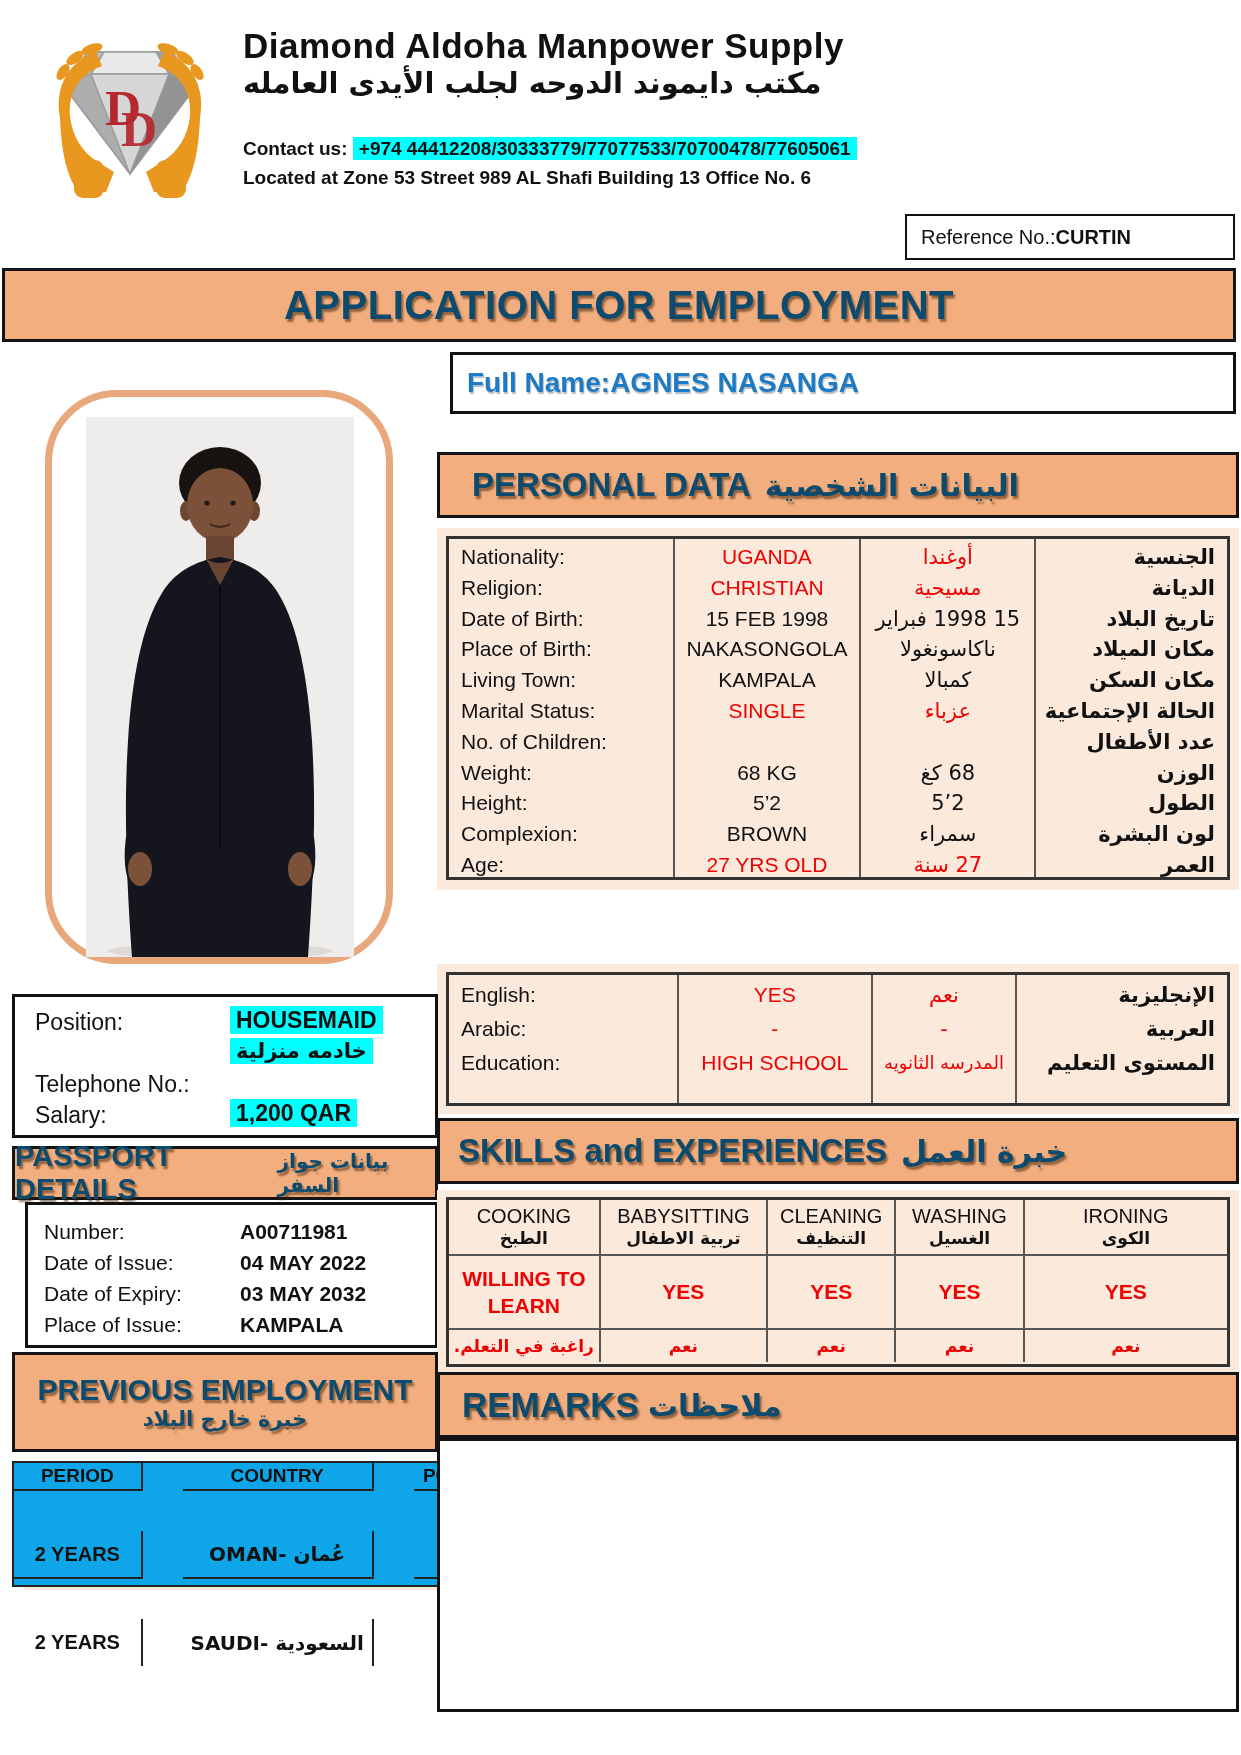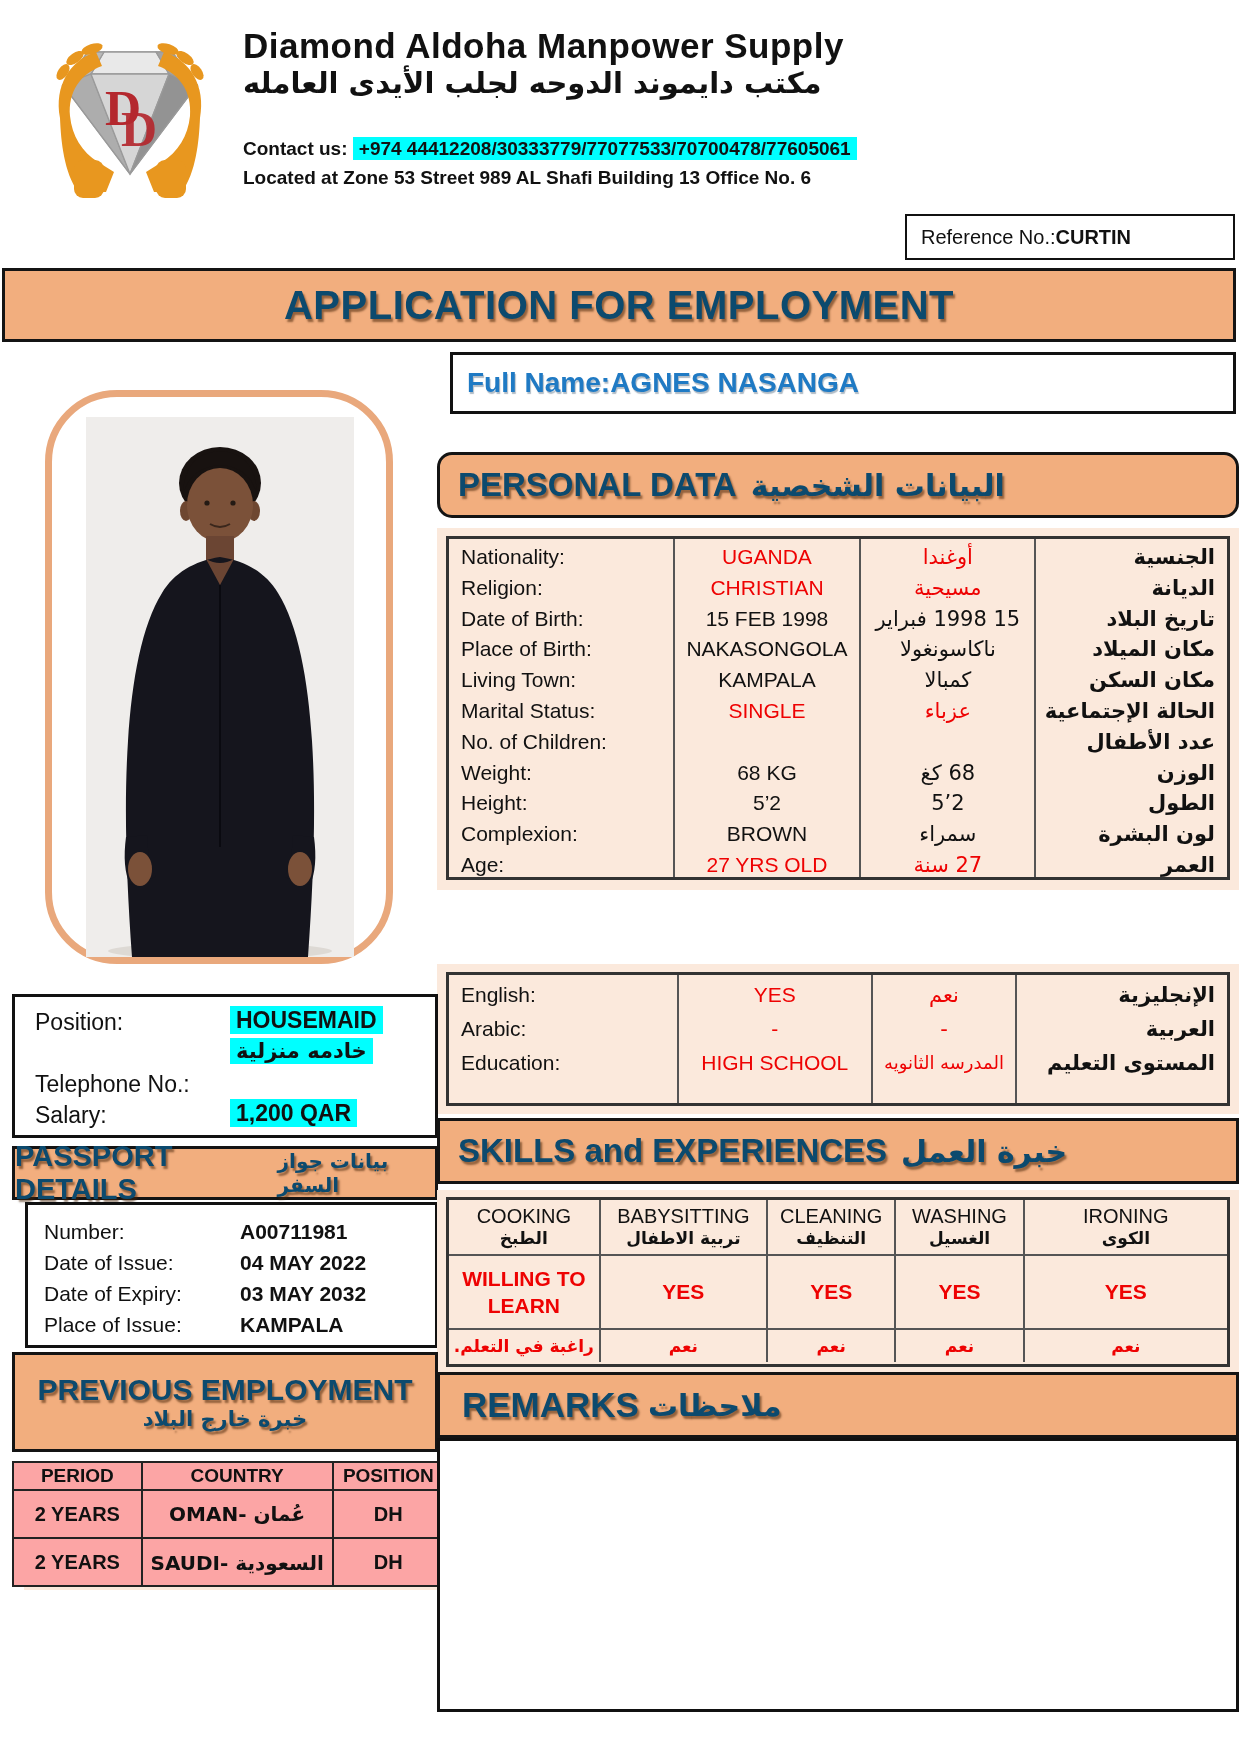--- a/index.html
+++ b/index.html
@@ -21,21 +21,21 @@
 
   
   .banner{background:#F2AE7E;border:3px solid #141414;display:flex;align-items:center;box-sizing:border-box;}
   .banner .b-en,.banner .b-ar{font-weight:bold;color:#0c4a6e;text-shadow:2px 3px 2px rgba(70,35,8,.55);}
   .appbanner{left:2px;top:268px;width:1234px;height:74px;justify-content:center;}
   .appbanner .b-en{font-size:40px;letter-spacing:.5px;}
   .fullname{left:450px;top:352px;width:786px;height:62px;border:3px solid #111;box-sizing:border-box;
             font-size:28px;font-weight:bold;color:#1F7AC4;display:flex;align-items:center;padding-left:14px;
             text-shadow:1px 2px 1px rgba(30,60,90,.35);}
 
-  .pdbanner{left:437px;top:452px;width:802px;height:66px;padding-left:18px;gap:14px;border-radius:15px;}
+  .pdbanner{left:437px;top:452px;width:802px;height:66px;padding-left:32px;gap:14px;}
   .pdbanner .b-en{font-size:33px;} .pdbanner .b-ar{font-size:30px;}
   .langbanner{left:437px;top:888px;width:802px;height:68px;padding-left:18px;gap:14px;}
   .langbanner .b-en{font-size:33px;} .langbanner .b-ar{font-size:30px;}
   .skbanner{left:437px;top:1118px;width:802px;height:66px;padding-left:18px;gap:14px;}
   .skbanner .b-en{font-size:33px;} .skbanner .b-ar{font-size:30px;}
   .rembanner{left:437px;top:1372px;width:802px;height:66px;padding-left:22px;gap:9px;}
   .rembanner .b-en{font-size:35px;} .rembanner .b-ar{font-size:30px;}
   .ppbanner{left:12px;top:1146px;width:426px;height:54px;justify-content:center;gap:10px;}
   .ppbanner .b-en{font-size:29px;} .ppbanner .b-ar{font-size:20px;}
   .pebanner{left:12px;top:1352px;width:426px;height:100px;flex-direction:column;justify-content:center;}
@@ -84,21 +84,21 @@
   .sk-ar{font-size:17px;font-weight:bold;line-height:1.2;}
   .sk-val{font-size:21px;font-weight:bold;line-height:1.3;}
   .sk-var{font-size:17px;font-weight:bold;line-height:1.1;}
 
   
   .rembox{left:437px;top:1438px;width:802px;height:274px;border:3px solid #111;box-sizing:border-box;background:#fff;}
 
   
   .peshadow{left:24px;top:1470px;width:414px;height:120px;background:#FBE9DC;}
   .petable{left:12px;top:1461px;width:433px;height:126px;border:2px solid #222;box-sizing:border-box;
-           display:grid;grid-template-columns:30% 44.5% 25.5%;grid-template-rows:28px 48px 47px;background:#fca5a5;}
+           display:grid;grid-template-columns:30% 44.5% 25.5%;grid-template-rows:28px 48px 47px;background:#0ea5e9;gap:40px;}
   .pecell{box-sizing:border-box;display:flex;align-items:center;justify-content:center;
           font-weight:bold;border-right:2px solid #222;border-bottom:2px solid #222;}
   .pecell.last{border-right:none;}
   .pecell.bot{border-bottom:none;}
   .pehead{font-size:19px;}
   .peval{font-size:20px;}
 </style>
 </head>
 <body>
 

